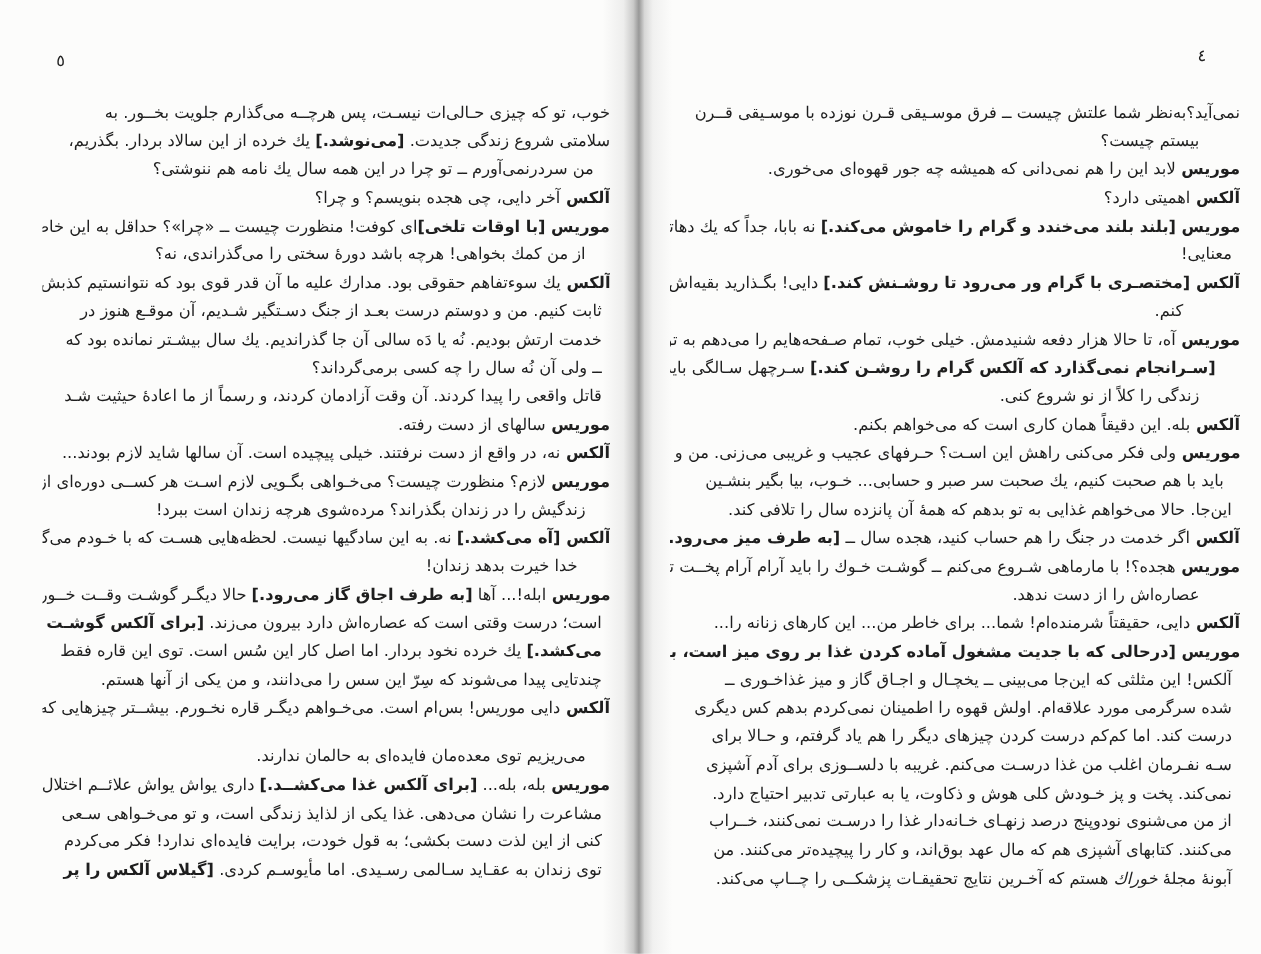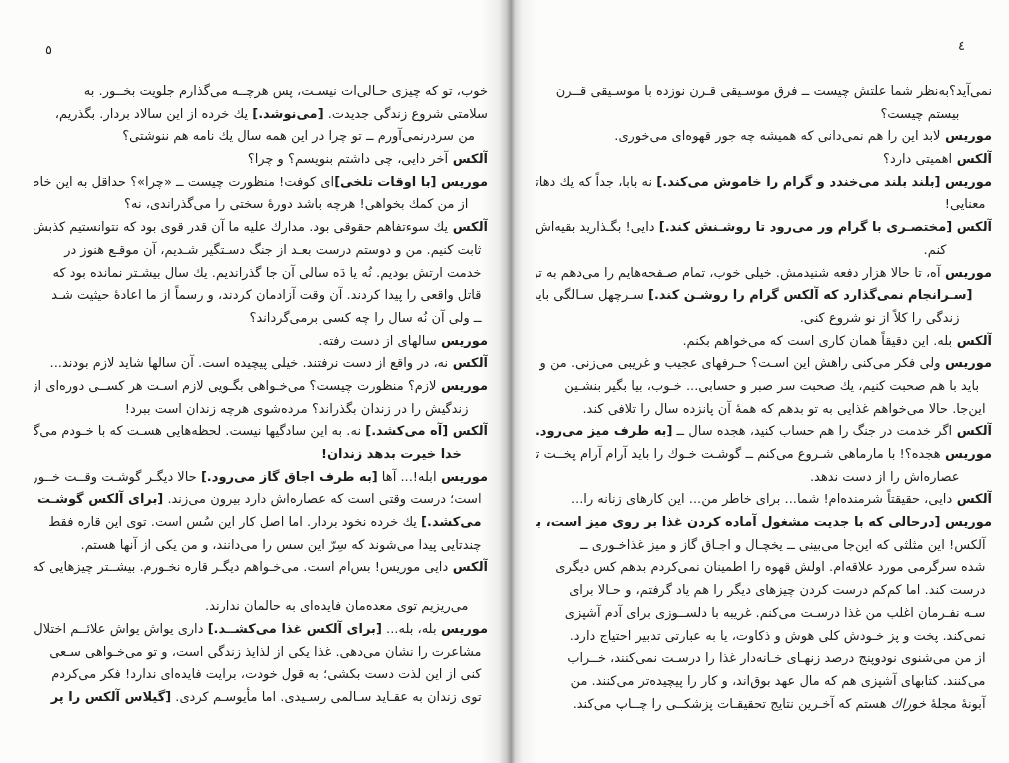--- a/index.html
+++ b/index.html
@@ -100,34 +100,34 @@
       <div class="line" style="padding-right: 0.5em;"><span>نمی‌کند. پخت و پز خـودش کلی هوش و ذکاوت، یا به عبارتی تدبیر احتیاج دارد.</span></div>
       <div class="line" style="padding-right: 0.5em;"><span>از من می‌شنوی نودوپنج درصد زنهـای خـانه‌دار غذا را درسـت نمی‌کنند، خــراب</span></div>
       <div class="line" style="padding-right: 0.5em;"><span>می‌کنند. کتابهای آشپزی هم که مال عهد بوق‌اند، و کار را پیچیده‌تر می‌کنند. من</span></div>
       <div class="line" style="padding-right: 0.5em;"><span>آبونهٔ مجلهٔ </span><span class="i">خوراك</span><span> هستم که آخـرین نتایج تحقیقـات پزشکــی را چــاپ می‌کند.</span></div>
     </div>
 
   <div class="text-block left">
       <div class="line"><span>خوب، تو که چیزی حـالی‌ات نیسـت، پس هرچــه می‌گذارم جلویت بخــور. به</span></div>
       <div class="line"><span>سلامتی شروع زندگی جدیدت. </span><span class="b">[می‌نوشد.]</span><span> یك خرده از این سالاد بردار. بگذریم،</span></div>
       <div class="line" style="padding-right: 1em;"><span>من سردرنمی‌آورم ــ تو چرا در این همه سال یك نامه هم ننوشتی؟</span></div>
-      <div class="line"><span class="b">آلکس </span><span>آخر دایی، چی داشتم بنویسم؟ و چرا؟</span></div>
+      <div class="line"><span class="b">آلکس </span><span>آخر دایی، چی هجده بنویسم؟ و چرا؟</span></div>
       <div class="line"><span class="b">موریس </span><span class="b">[با اوقات تلخی]</span><span>ای کوفت! منظورت چیست ــ «چرا»؟ حداقل به این خاطر که</span></div>
       <div class="line" style="padding-right: 1.5em;"><span>از من كمك بخواهی! هرچه باشد دورهٔ سختی را می‌گذراندی، نه؟</span></div>
       <div class="line"><span class="b">آلکس </span><span>یك سوءتفاهم حقوقی بود. مدارك علیه ما آن قدر قوی بود که نتوانستیم کذبش را</span></div>
       <div class="line" style="padding-right: 0.5em;"><span>ثابت کنیم. من و دوستم درست بعـد از جنگ دسـتگیر شـدیم، آن موقـع هنوز در</span></div>
       <div class="line" style="padding-right: 0.5em;"><span>خدمت ارتش بودیم. نُه یا دَه سالی آن جا گذراندیم. یك سال بیشـتر نمانده بود که</span></div>
+      <div class="line" style="padding-right: 0.5em;"><span>ــ ولی آن نُه سال را چه کسی برمی‌گرداند؟</span></div>
       <div class="line" style="padding-right: 0.5em;"><span>قاتل واقعی را پیدا کردند. آن وقت آزادمان کردند، و رسماً از ما اعادهٔ حیثیت شـد</span></div>
-      <div class="line" style="padding-right: 0.5em;"><span>ــ ولی آن نُه سال را چه کسی برمی‌گرداند؟</span></div>
       <div class="line"><span class="b">موریس </span><span>سالهای از دست رفته.</span></div>
       <div class="line"><span class="b">آلکس </span><span>نه، در واقع از دست نرفتند. خیلی پیچیده است. آن سالها شاید لازم بودند...</span></div>
       <div class="line"><span class="b">موریس </span><span>لازم؟ منظورت چیست؟ می‌خـواهی بگـویی لازم اسـت هر کســی دوره‌ای از</span></div>
       <div class="line" style="padding-right: 1.5em;"><span>زندگیش را در زندان بگذراند؟ مرده‌شوی هرچه زندان است ببرد!</span></div>
       <div class="line"><span class="b">آلکس </span><span class="b">[آه می‌کشد.]</span><span> نه. به این سادگیها نیست. لحظه‌هایی هسـت که با خـودم می‌گویم</span></div>
-      <div class="line" style="padding-right: 2em; font-weight: bold;"><span>خدا خیرت بدهد زندان!</span></div>
+      <div class="line" style="padding-right: 2em;"><span>خدا خیرت بدهد زندان!</span></div>
       <div class="line"><span class="b">موریس </span><span>ابله!... آها </span><span class="b">[به طرف اجاق گاز می‌رود.]</span><span> حالا دیگـر گوشـت وقــت خــوردنش</span></div>
       <div class="line" style="padding-right: 0.5em;"><span>است؛ درست وقتی است که عصاره‌اش دارد بیرون می‌زند. </span><span class="b">[برای آلکس گوشـت</span></div>
       <div class="line" style="padding-right: 0.5em;"><span class="b">می‌کشد.]</span><span> یك خرده نخود بردار. اما اصل کار این سُس است. توی این قاره فقط</span></div>
       <div class="line" style="padding-right: 0.5em;"><span>چندتایی پیدا می‌شوند که سِرّ این سس را می‌دانند، و من یکی از آنها هستم.</span></div>
       <div class="line"><span class="b">آلکس </span><span>دایی موریس! بس‌ام است. می‌خـواهم دیگـر قاره نخـورم. بیشــتر چیزهایی که</span></div>
       <div class="line" style="padding-right: 1.5em; margin-top: 16px;"><span>می‌ریزیم توی معده‌مان فایده‌ای به حالمان ندارند.</span></div>
       <div class="line"><span class="b">موریس </span><span>بله، بله... </span><span class="b">[برای آلکس غذا می‌کشــد.]</span><span> داری یواش یواش علائــم اختلال</span></div>
       <div class="line" style="padding-right: 0.5em;"><span>مشاعرت را نشان می‌دهی. غذا یکی از لذایذ زندگی است، و تو می‌خـواهی سـعی</span></div>
       <div class="line" style="padding-right: 0.5em;"><span>کنی از این لذت دست بکشی؛ به قول خودت، برایت فایده‌ای ندارد! فکر می‌کردم</span></div>
       <div class="line" style="padding-right: 0.5em;"><span>توی زندان به عقـاید سـالمی رسـیدی. اما مأیوسـم کردی. </span><span class="b">[گیلاس آلکس را پر</span></div>

